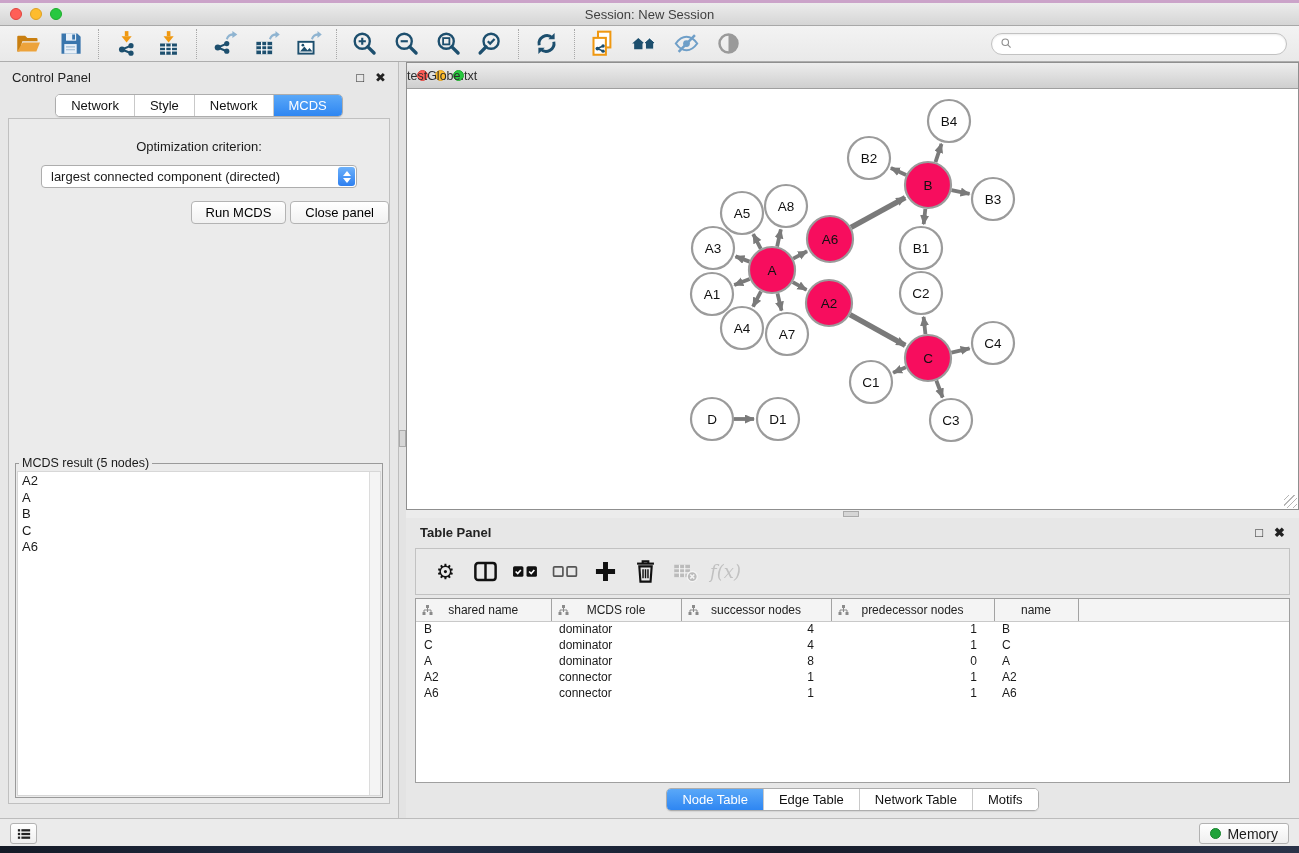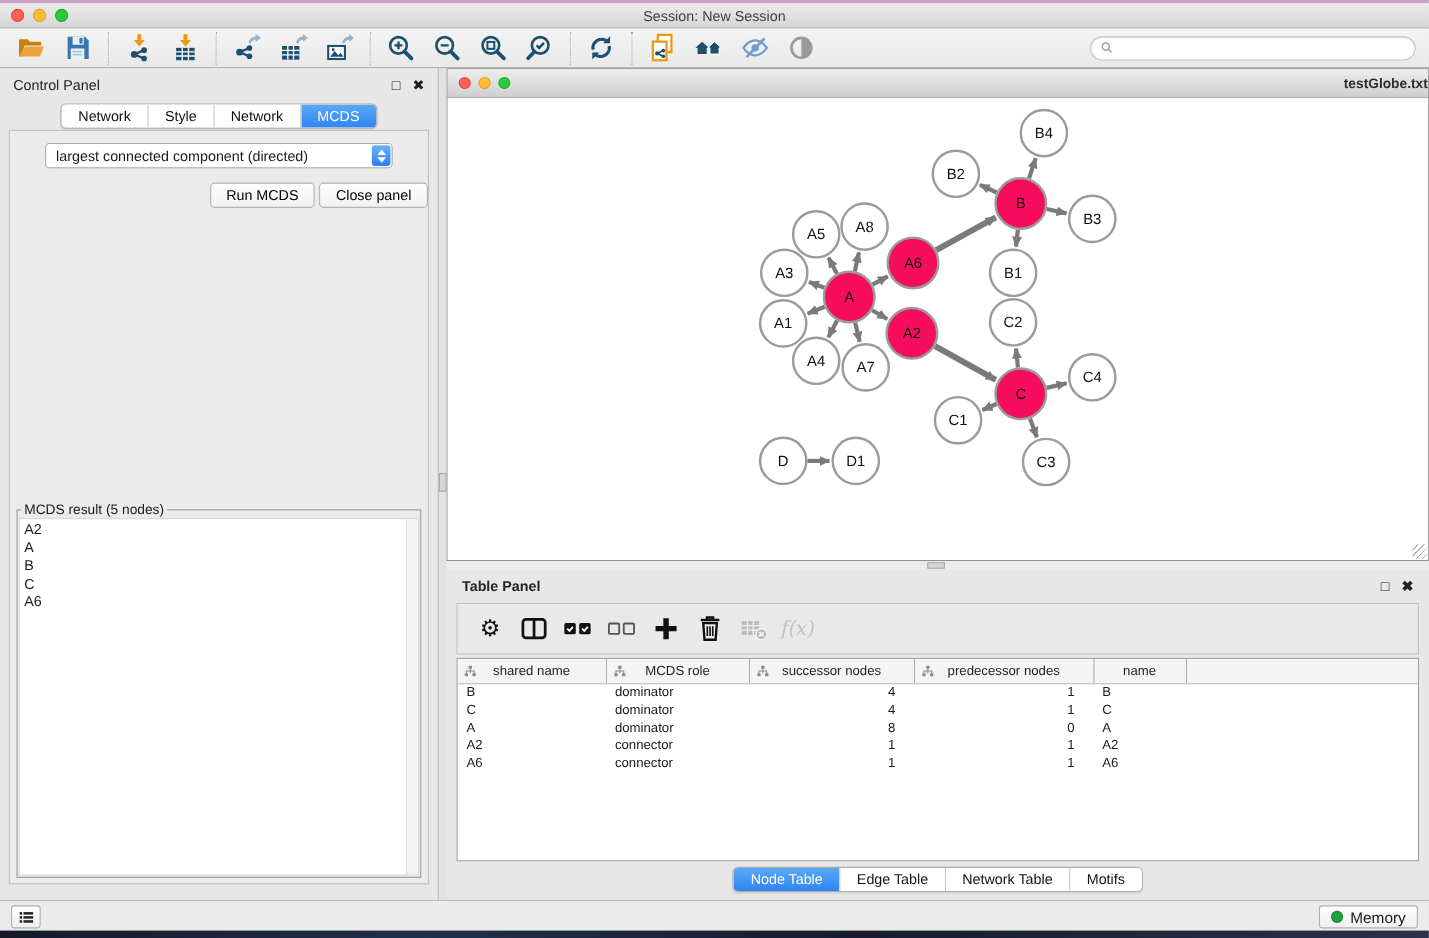--- a/index.html
+++ b/index.html
@@ -79,21 +79,21 @@
   .h-divider { position:absolute; left:406px; top:510px; width:893px; height:8px; background:#ececec; }
   .h-grip { position:absolute; left:843px; top:511px; width:16px; height:6px; background:#d6d6d6; border:1px solid #aaa; }
 
   
   .net-window { position:absolute; left:406px; top:62px; width:893px; height:448px; background:#fff;
     border:1px solid #8f8f8f; }
   .net-titlebar { height:26px; background:linear-gradient(#ededed,#cfcfcf); border-bottom:1px solid #9f9f9f;
     display:flex; align-items:center; position:relative; }
   .net-titlebar .lights { padding-left:10px; gap:7px; }
   .net-titlebar .light { width:11px; height:11px; }
-  .net-title { position:absolute; left:0; right:0; text-align:right; font-size:12.5px; color:#2d2d2d;font-weight:bold; }
+  .net-title { position:absolute; left:0; right:0; text-align:left; font-size:12.5px; color:#2d2d2d; }
   .net-canvas { position:absolute; left:0; top:26px; width:891px; height:420px; background:#fff; }
   .corner-grip { position:absolute; right:1px; bottom:1px; width:13px; height:13px;
     background:repeating-linear-gradient(135deg, transparent 0 3px, #b5b5b5 3px 4px); cursor:nwse-resize; }
 
   
   .table-panel { position:absolute; left:406px; top:518px; width:893px; height:300px; background:#e7e7e7; }
   .tp-header { height:28px; display:flex; align-items:center; padding:0 14px; font-size:13px; color:#222;font-weight:bold; }
   .tp-header .ph-icons { margin-left:auto; display:flex; gap:11px; align-items:center; }
   .tp-toolbar { position:absolute; left:9px; right:9px; top:30px; height:47px; background:#e9e9e9;
     border:1px solid #c2c2c2; display:flex; align-items:center; padding-left:13px; gap:7px; }
@@ -310,20 +310,21 @@
   </div>
   <div class="tabbar-row">
     <div class="seg">
         <button>Network</button>
         <button>Style</button>
         <button>Network</button>
         <button class="active">MCDS</button>
       </div>
   </div>
   <div class="cp-body">
+    <div class="opt-label">Optimization criterion:</div>
     <div class="mac-select">
       <span>largest connected component (directed)</span>
       <span class="stepper">
         <span class="tri-up"></span>
           <span class="tri-down"></span>
       </span>
     </div>
     <div class="btn-row">
       <button class="mac-btn">Run MCDS</button>
       <button class="mac-btn">Close panel</button>

